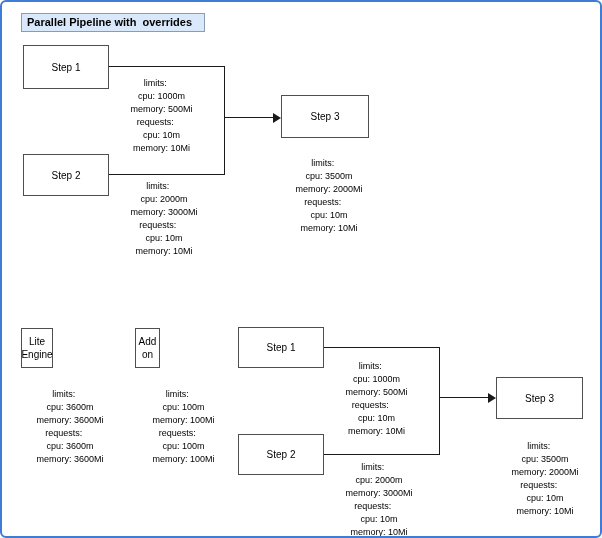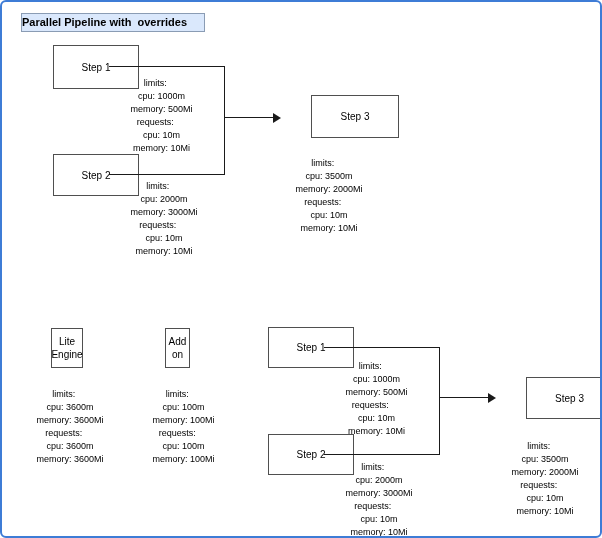--- a/index.html
+++ b/index.html
@@ -26,35 +26,35 @@
     color: var(--text-color);
   }
   .title-box {
     position: absolute;
     background: var(--title-fill);
     border: 1px solid var(--title-border);
     font-size: 11px;
     font-weight: bold;
     line-height: 17px;
     height: 19px;
+    padding-left: 5px;
     white-space: pre;
     overflow: hidden;
   }
   .node {
     position: absolute;
     background: #ffffff;
     border: 1px solid var(--box-border);
     display: flex;
     flex-direction: column;
     align-items: center;
     justify-content: center;
     font-size: 10px;
     line-height: 13px;
     text-align: center;
-    margin-left: 30px;
   }
   .res {
     position: absolute;
     font-size: 9px;
     line-height: 13px;
   }
   .res div { white-space: pre; text-align: center; }
   .hline {
     position: absolute;
     height: 1px;

